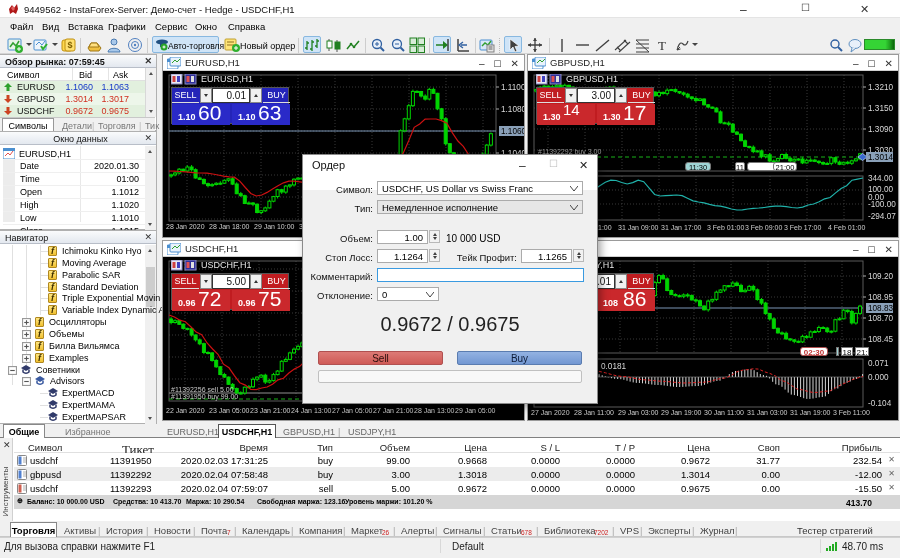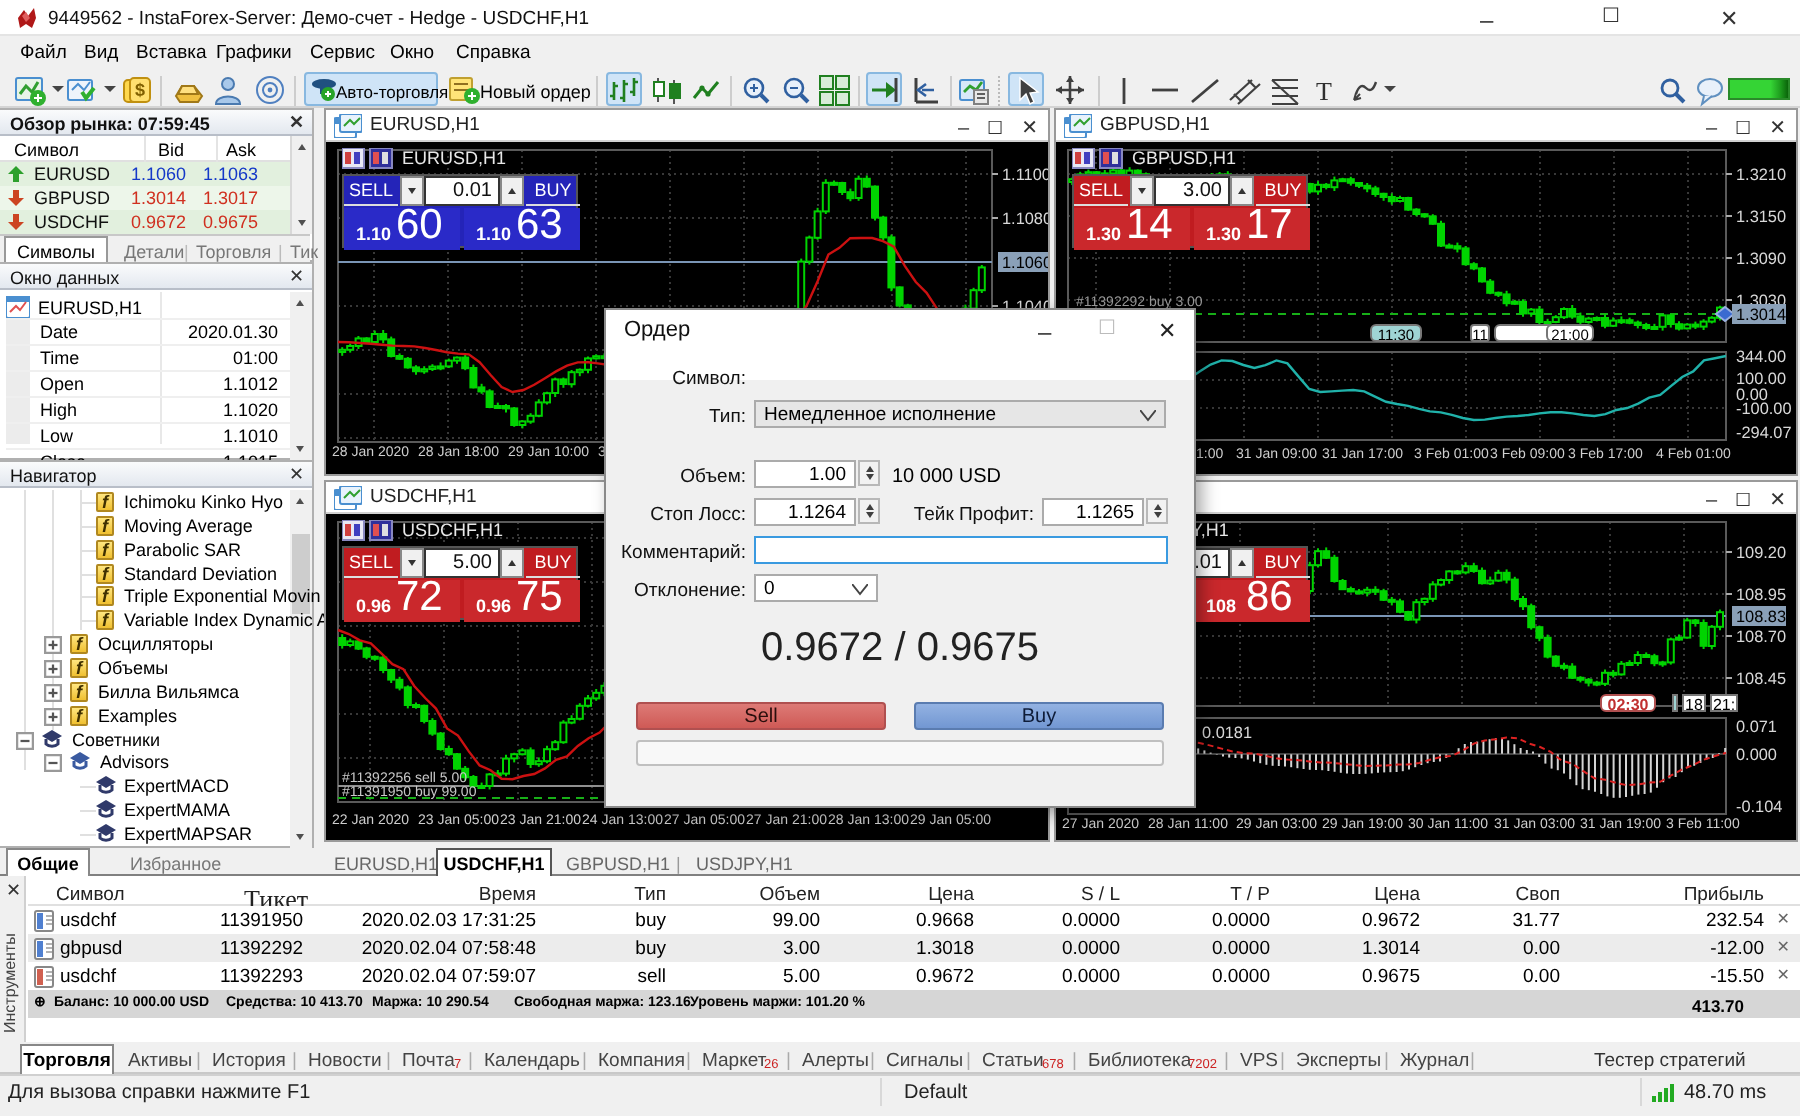--- a/index.html
+++ b/index.html
@@ -232,21 +232,21 @@
  <div class="abs" style="left:0;top:62px;width:155px;height:14px;background:#f0f0f0;border-top:1px solid #c8c8c8;">
   <div class="abs" style="left:2px;top:0px;width:52px;height:14px;background:#fff;border:1px solid #999;border-bottom:none;text-align:center;font-size:9px;padding-top:2px;">Символы</div>
   <span class="abs" style="left:62px;top:3px;font-size:9px;color:#777;">Детали</span>
       <span class="abs" style="left:92px;top:3px;color:#bbb;font-size:9px;">|</span>
   <span class="abs" style="left:98px;top:3px;font-size:9px;color:#777;">Торговля</span>
       <span class="abs" style="left:139px;top:3px;color:#bbb;font-size:9px;">|</span>
   <span class="abs" style="left:145px;top:3px;font-size:9px;color:#777;">Тик</span>
  </div>
 </div>
 
-<div class="abs" style="left:0;top:131px;width:157px;height:99px;background:#fff;border:1px solid #b0b0b0;border-left:none;">
+<div class="abs" style="left:0;top:131px;width:157px;height:99px;background:#fff;border:1px solid #b0b0b0;border-left:none;text-align:center;">
  <div class="panel-hdr" style="top:0;">Окно данных<span class="phx">✕</span></div>
  <svg class="abs" style="left:3px;top:16px;" width="12" height="11" viewBox="0 0 12 11">
   <rect x="0" y="0" width="12" height="11" rx="1" fill="#fff" stroke="#4a8fd0"></rect>
   <rect x="0" y="0" width="12" height="3" fill="#4a8fd0"></rect>
   <polyline points="2,8 5,5 7,7 10,3" stroke="#e05050" fill="none"></polyline>
  </svg>
  <span class="abs" style="left:19px;top:17px;font-size:9px;">EURUSD,H1</span>
  <div class="abs" style="left:3px;top:27px;width:12px;height:63px;background:#ececec;"></div>
  <div class="abs" style="left:80px;top:14px;width:1px;height:76px;background:#e8e8e8;"></div>
 <span class="abs" style="left:20px;top:29px;font-size:9px;">Date</span>
@@ -839,21 +839,21 @@
         <div class="abs" style="left:28px;top:0px;width:12px;height:15px;background:#f0f0f0;border:1px solid #888;">
           <span style="position:absolute;left:3px;top:5px;border:2.5px solid transparent;border-top:3.5px solid #333;"></span>
         </div>
         <div class="abs" style="left:40px;top:0px;width:38px;height:15px;background:#fff;border:1px solid #333;color:#111;font-size:10px;text-align:right;padding:1px 3px 0 0;">3.00</div>
         <div class="abs" style="left:78px;top:0px;width:12px;height:15px;background:#f0f0f0;border:1px solid #888;">
           <span style="position:absolute;left:3px;top:5px;border:2.5px solid transparent;border-bottom:3.5px solid #333;border-top:none;"></span>
         </div>
         <div class="abs" style="left:91px;top:0;width:27px;height:15px;color:#fff;font-size:9px;text-align:center;padding-top:2px;border-bottom:1px solid #ddd;">BUY</div>
         <div class="abs" style="left:0;top:16px;width:58px;height:21px;background:#ca282c;color:#fff;">
           <span class="abs" style="left:6px;top:8px;font-size:9px;font-weight:bold;">1.30</span>
-          <span class="abs" style="left:26px;top:-3px;font-size:21px;">14</span>
+          <span class="abs" style="left:26px;top:-3px;font-size:15px;">14</span>
         </div>
         <div class="abs" style="left:60px;top:16px;width:58px;height:21px;background:#ca282c;color:#fff;">
           <span class="abs" style="left:6px;top:8px;font-size:9px;font-weight:bold;">1.30</span>
           <span class="abs" style="left:26px;top:-3px;font-size:21px;">17</span>
         </div>
       </div>
       <span class="abs" style="left:10px;top:77px;color:#9a9a9a;font-size:7px;">#11392292 buy 3.00</span>
       <div class="abs" style="left:157px;top:91px;width:26px;height:9px;background:#9fd4d4;border:1px solid #777;border-radius:3px;color:#000;font-size:7.5px;text-align:center;">11:30</div>
       <div class="abs" style="left:207px;top:91px;width:10px;height:9px;background:#fff;border:1px solid #777;border-radius:2px;color:#000;font-size:7.5px;text-align:center;">11</div>
       <div class="abs" style="left:219px;top:91px;width:24px;height:9px;background:#fff;border:1px solid #777;border-radius:3px;color:#000;font-size:7.5px;text-align:right;padding-left:28px;">18:30</div>
@@ -1595,20 +1595,26 @@
 </div>
 
 <div class="abs" style="left:302px;top:154px;width:296px;height:250px;background:#f0f0f0;border:1px solid #8a8a8a;box-shadow:3px 3px 8px rgba(0,0,0,0.35);">
  <div class="abs" style="left:0;top:0;width:294px;height:35px;background:#fff;">
   <span class="abs" style="left:9px;top:4px;font-size:11px;color:#111;">Ордер</span>
   <span class="abs" style="left:216px;top:4px;font-size:12px;color:#333;">–</span>
   <span class="abs" style="left:246px;top:3px;font-size:10px;color:#bbb;">☐</span>
   <span class="abs" style="left:276px;top:4px;font-size:11px;color:#222;">✕</span>
  </div>
  <div class="dlg-lbl" style="left:0px;top:29px;width:70px;">Символ:</div>
+ <div class="inp" style="left:74px;top:26px;width:206px;height:14px;">
+   <span class="abs" style="left:4px;top:1px;">USDCHF, US Dollar vs Swiss Franc</span>
+   <svg class="abs" style="right:4px;top:4px;" width="8" height="6">
+        <path d="M0 0 L4 5 L8 0" fill="none" stroke="#444"></path>
+      </svg>
+ </div>
  <div class="dlg-lbl" style="left:0px;top:48px;width:70px;">Тип:</div>
  <div class="inp" style="left:74px;top:45px;width:206px;height:14px;background:#e6e6e6;">
    <span class="abs" style="left:4px;top:1px;">Немедленное исполнение</span>
    <svg class="abs" style="right:4px;top:4px;" width="8" height="6">
         <path d="M0 0 L4 5 L8 0" fill="none" stroke="#444"></path>
       </svg>
  </div>
  <div class="dlg-lbl" style="left:0px;top:78px;width:70px;">Объем:</div>
  <div class="inp" style="left:74px;top:75px;width:51px;height:14px;">
       <span class="abs" style="right:4px;top:1px;">1.00</span>

